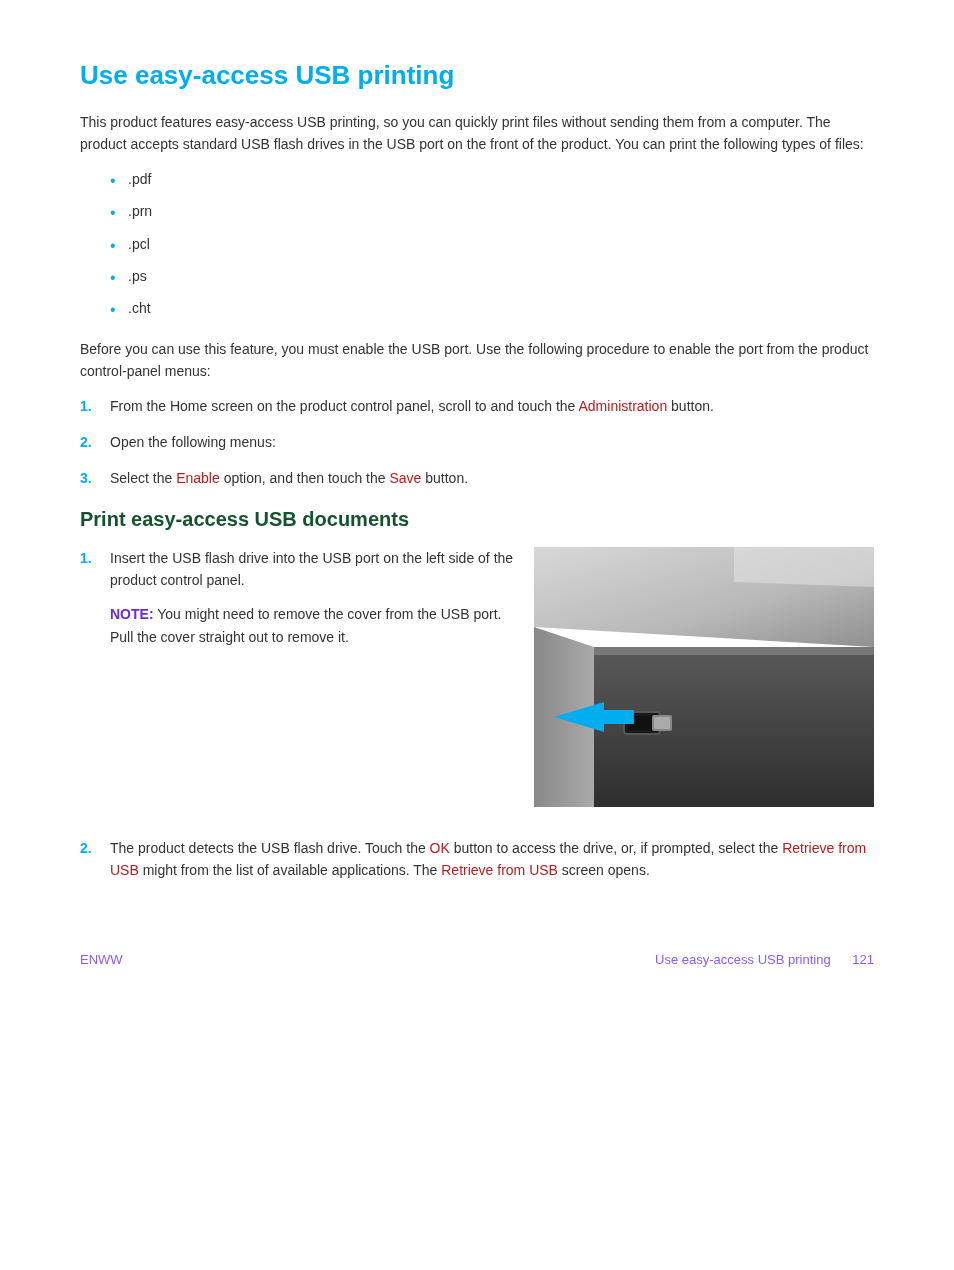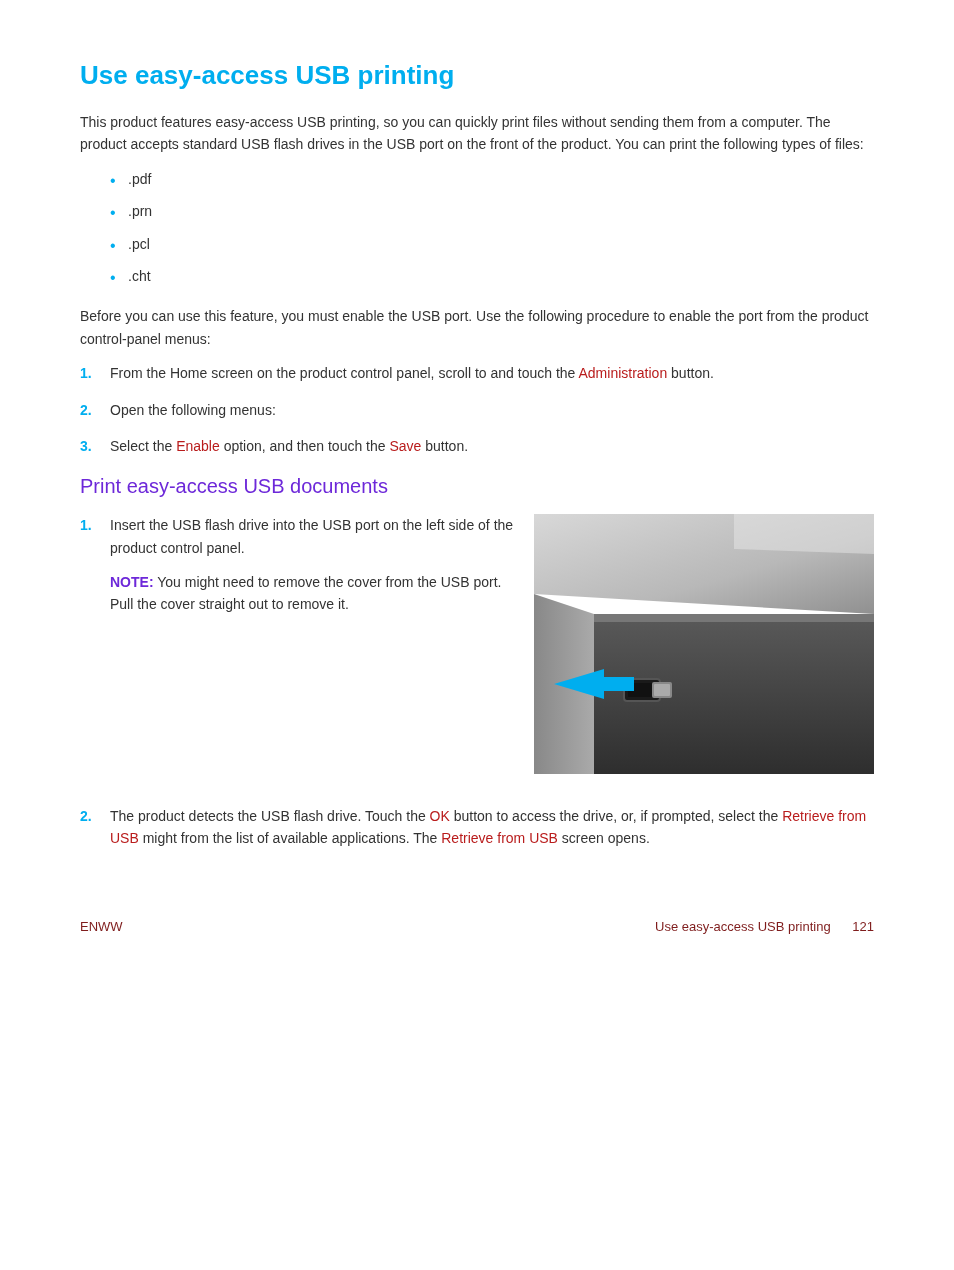--- a/index.html
+++ b/index.html
@@ -13,22 +13,22 @@
       padding: 60px 80px 60px 80px;
     }
     h1.page-title {
       font-size: 26px;
       font-weight: bold;
       color: #00aeef;
       margin-bottom: 20px;
     }
     h2.section-title {
       font-size: 20px;
-      font-weight: normal;
-      color: #6d28d9;
+      font-weight: bold;
+      color: #14532d;
       margin-bottom: 16px;
       margin-top: 10px;
     }
     p {
       line-height: 1.6;
       margin-bottom: 12px;
     }
     ul.bullet-list {
       list-style: none;
       margin: 0 0 18px 30px;
@@ -102,40 +102,41 @@
     .note-label {
       font-weight: bold;
       color: #6d28d9;
     }
     .footer {
       display: flex;
       justify-content: space-between;
       margin-top: 60px;
       padding-top: 10px;
       font-size: 13px;
-      color: #7f1d1d;
+      color: #8b5cf6;
       border-top: none;
       text-align: center;
     }
     .step-note {
       margin-top: 8px;
       margin-bottom: 4px;
     }
   </style>
 </head>
 <body>
 
 <h1 class="page-title">Use easy-access USB printing</h1>
 
 <p>This product features easy-access USB printing, so you can quickly print files without sending them from a computer. The product accepts standard USB flash drives in the USB port on the front of the product. You can print the following types of files:</p>
 
 <ul class="bullet-list">
   <li><span>.pdf</span></li>
   <li><span>.prn</span></li>
   <li><span>.pcl</span></li>
+  <li><span>.ps</span></li>
   <li><span>.cht</span></li>
 </ul>
 
 <p>Before you can use this feature, you must enable the USB port. Use the following procedure to enable the port from the product control-panel menus:</p>
 
 <ol class="numbered-list">
   <li>
     <span>From the Home screen on the product control panel, scroll to and touch the </span><a class="link">Administration</a><span> button.</span>
   </li>
   <li>

